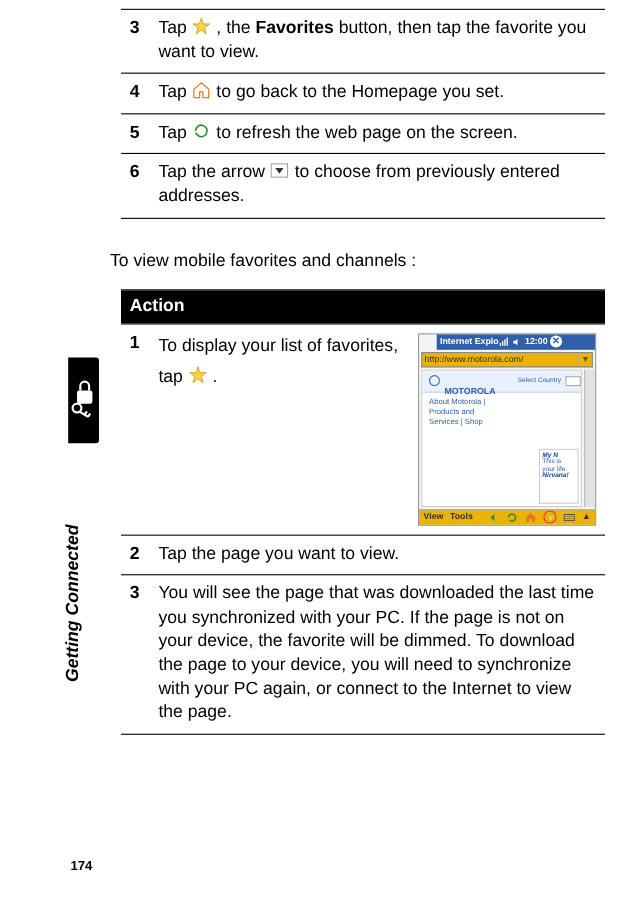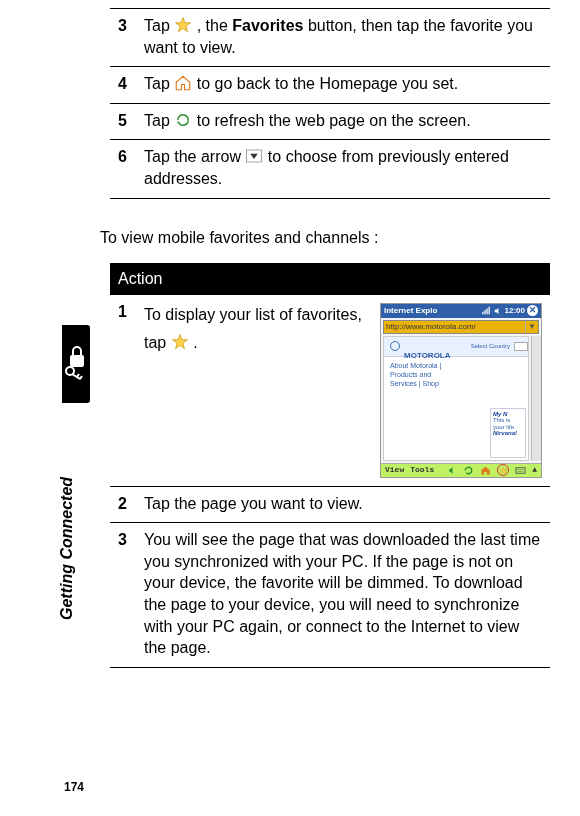--- a/index.html
+++ b/index.html
@@ -32,21 +32,21 @@
   }
   .steps-table td.num {
     width: 30px;
     font-weight: bold;
     text-align: left;
     padding-left: 8px;
   }
   .action-header {
     background: #000;
     color: #fff;
-    font-weight: normal;
+    font-weight: bold;
     padding: 4px 8px;
   }
   .action-header-row td { padding: 0; }
   .intro {
     margin: 28px 0 14px -10px;
     line-height: 1.4;
   }
   .inline-icon {
     display: inline-block;
     vertical-align: -3px;
@@ -93,23 +93,23 @@
     font-size: 8px;
   }
   .ss-titlebar {
     background: #2e5fa8;
     color: #fff;
     height: 14px;
     line-height: 14px;
     padding: 0 3px;
     display: flex;
     align-items: center;
-    justify-content: space-between;
     font-size: 8px;
     font-weight: bold;
+    margin-left: 16px;
   }
   .ss-titlebar .right { display: flex; gap: 2px; align-items: center; }
   .ss-close {
     width: 11px; height: 11px; border-radius: 50%;
     background: #fff; color: #2e5fa8; text-align: center; line-height: 11px;
     font-weight: bold; font-size: 9px;
   }
   .ss-url {
     background: #eab308;
     height: 14px;
@@ -158,25 +158,25 @@
     font-size: 6px; color: #2e5fa8; padding: 2px;
     line-height: 1.1;
   }
   .ss-ad .b { display:block; font-weight:bold; font-style:italic; color:#10409a;}
   .ss-scroll {
     position:absolute; right:0; top:32px; bottom:16px; width:10px;
     background:#e3e3e3; border-left:1px solid #bbb;
   }
   .ss-footer {
     position: absolute; left: 0; right: 0; bottom: 0;
-    height: 14px; background: #bef264;
+    height: 14px; background: #eab308;
     border-top: 1px solid #aaa;
     display: flex; align-items: center;
     padding: 0 4px; gap: 6px;
-    font-size: 8px; color: #333; font-weight: bold; font-family: Liberation Mono, monospace;
+    font-size: 8px; color: #333; font-weight: bold;
   }
   .ss-footer .spacer { flex: 1; }
   .ss-footer .ficon { width: 11px; height: 11px; display:inline-block; }
   .ss-footer .favcircle {
     width: 12px; height: 12px; border-radius: 50%; border: 1.5px solid #d33;
     display: flex; align-items: center; justify-content: center;
   }
   .step1-text { line-height: 1.8; }
   .sel-box {
     width:14px; height:9px; border:1px solid #aaa; background:#fff;

